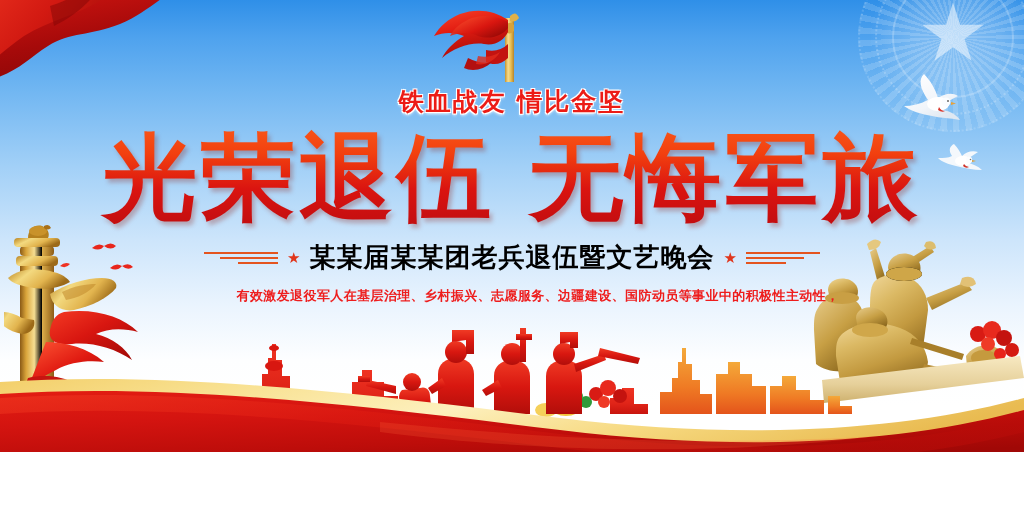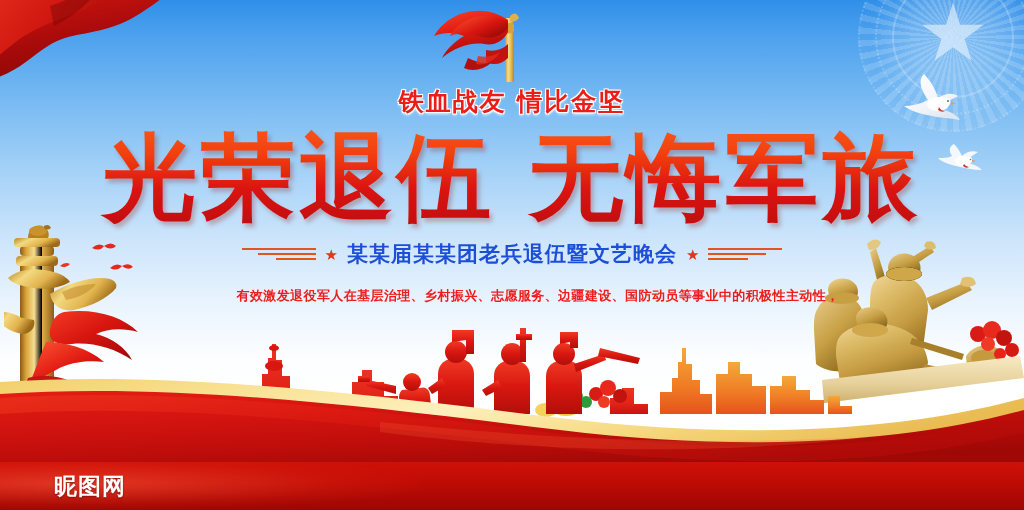--- a/index.html
+++ b/index.html
@@ -6,21 +6,21 @@
     margin: 0;
     padding: 0;
     background: #ffffff;
   }
   body {
     font-family: "Liberation Sans", sans-serif;
   }
   .poster {
     position: relative;
     width: 1024px;
-    height: 510px;
+    height: 452px;
     overflow: hidden;
     background: #ffffff;
   }
 
   
   .sky {
     position: absolute;
     left: 0; top: 0;
     width: 1024px;
     height: 462px;
@@ -175,24 +175,24 @@
   .rules .r.b { width: 58px; }
   .rules .r.c { width: 40px; }
   .rules.left { align-items: flex-end; }
   .rules.right { align-items: flex-start; }
   .star-mark {
     color: #e0361c;
     font-size: 15px;
     line-height: 1;
   }
   .event-text {
-    font-size: 21px;
+    font-size: 26px;
     font-weight: bold;
     letter-spacing: 1px;
-    color: #1d4ed8;
+    color: #000000;
     font-family: "DejaVu Sans", "Liberation Sans", sans-serif;
     white-space: nowrap;
   }
 
   .body-text {
     position: absolute;
     left: 0; top: 282px;
     width: 1024px;
     text-align: center;
     color: #ee1d1d;

